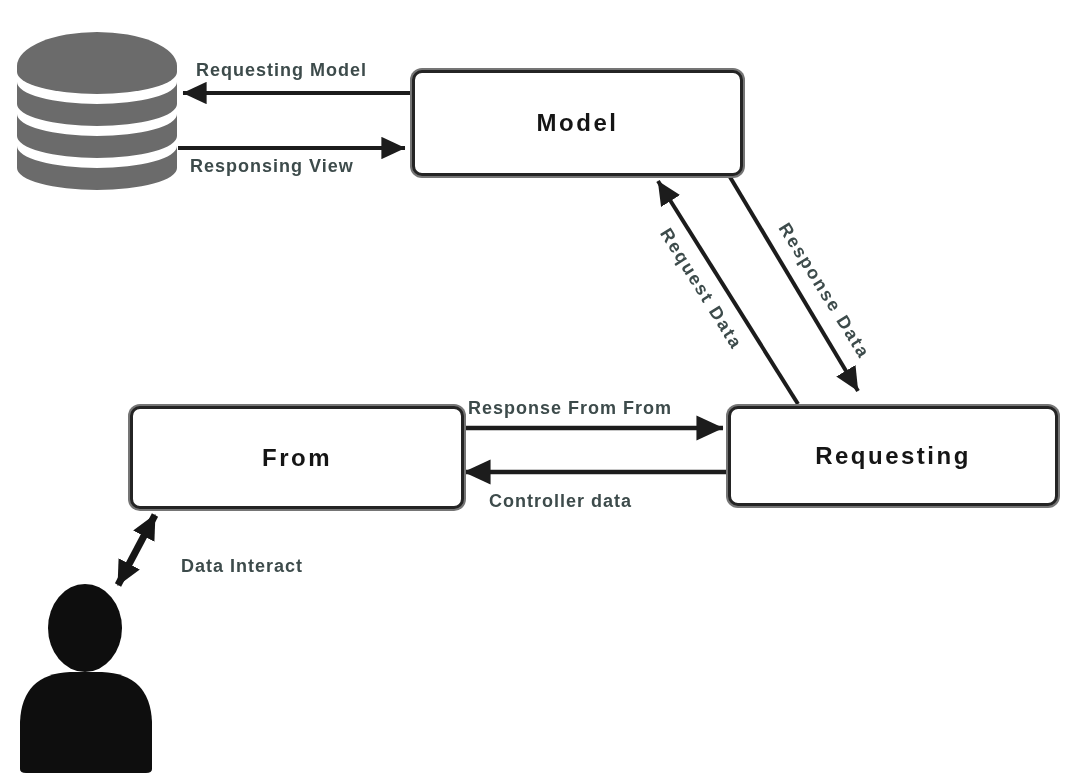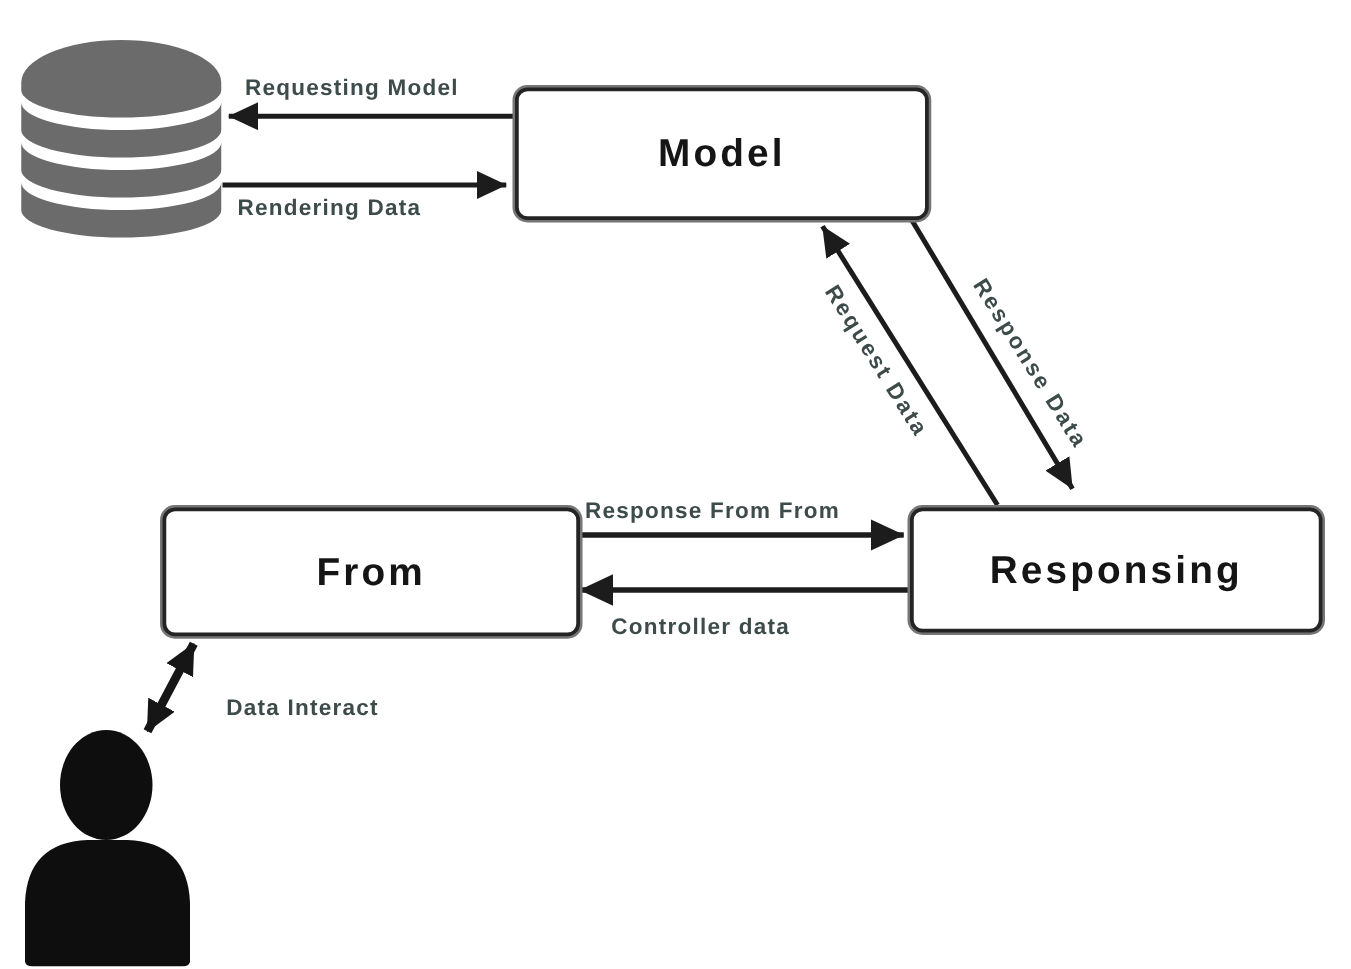--- a/index.html
+++ b/index.html
@@ -6,21 +6,21 @@
   .canvas{
     position:relative;width:1081px;height:775px;background:#ffffff;
     font-family:"Liberation Sans","DejaVu Sans",sans-serif;overflow:hidden;
   }
   .overlay{position:absolute;left:0;top:0;width:1081px;height:775px;}
   .node{
     position:absolute;background:#ffffff;border:3px solid #242424;border-radius:10px;
     box-shadow:0 0 0 2px #757575;display:flex;align-items:center;justify-content:center;
   }
   .node span{
-    font-weight:bold;font-size:31px;color:#151515;letter-spacing:2.5px;
+    font-weight:bold;font-size:24px;color:#151515;letter-spacing:2.5px;
   }
   .elabel{
     position:absolute;font-weight:bold;font-size:18px;color:#3d4b4b;
     letter-spacing:1px;white-space:nowrap;
   }
   .elabel.diag{
     transform:translate(-50%,-50%) rotate(58deg);letter-spacing:2px;
   }
   .icon{position:absolute;}
 </style>
@@ -66,24 +66,24 @@
     <path fill="#0e0e0e" d="M2 189 L2 142 Q4 94 52 92 L84 92 Q132 94 134 142 L134 189 Q134 193 128 193 L8 193 Q2 193 2 189 Z"></path>
   </svg>
 
   <div class="node" style="left:412px;top:70px;width:325px;height:100px">
     <span>Model</span>
   </div>
   <div class="node" style="left:130px;top:406px;width:328px;height:97px">
     <span>From</span>
   </div>
   <div class="node" style="left:728px;top:406px;width:324px;height:94px">
-    <span>Responsing</span>
+    <span>Requesting</span>
   </div>
 
   <div class="elabel" style="left:196px;top:60px">Requesting Model</div>
-  <div class="elabel" style="left:190px;top:156px">Rendering Data</div>
+  <div class="elabel" style="left:190px;top:156px">Responsing View</div>
   <div class="elabel diag" style="left:701px;top:289px">Request Data</div>
   <div class="elabel diag" style="left:824px;top:291px">Response Data</div>
   <div class="elabel" style="left:468px;top:398px">Response From From</div>
   <div class="elabel" style="left:489px;top:491px">Controller data</div>
   <div class="elabel" style="left:181px;top:556px">Data Interact</div>
 
 </div>
 
 </body></html>

